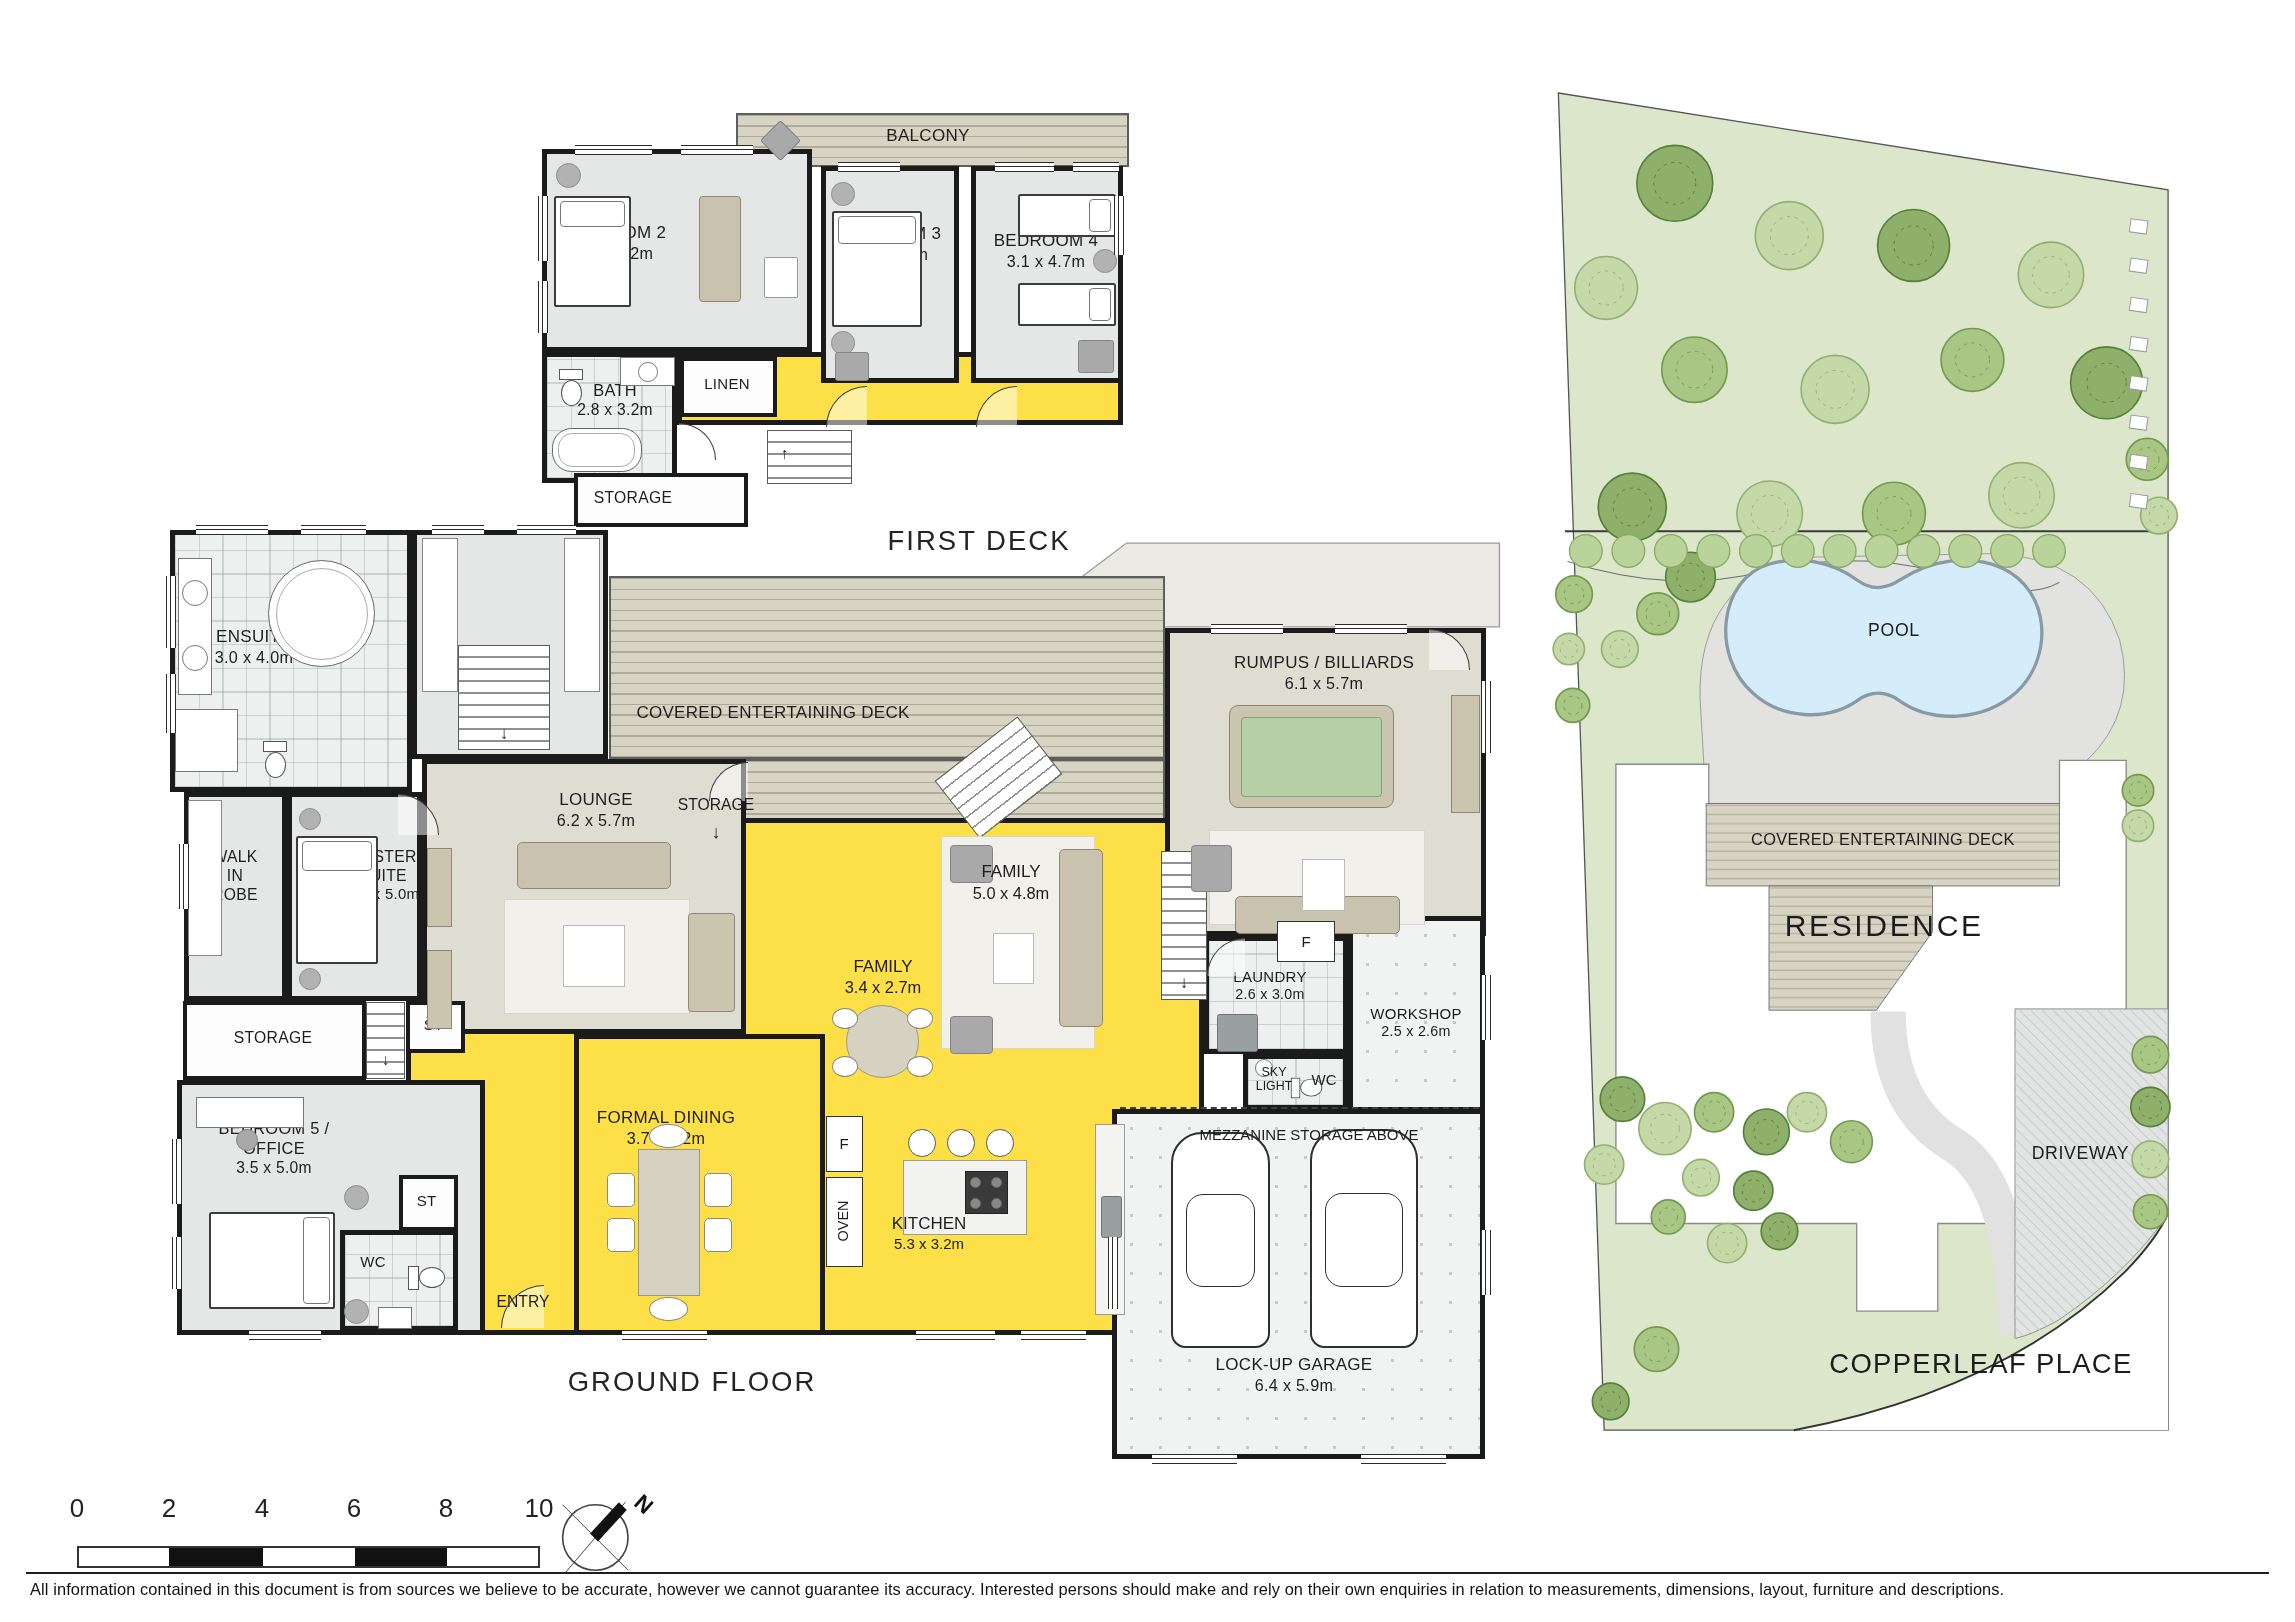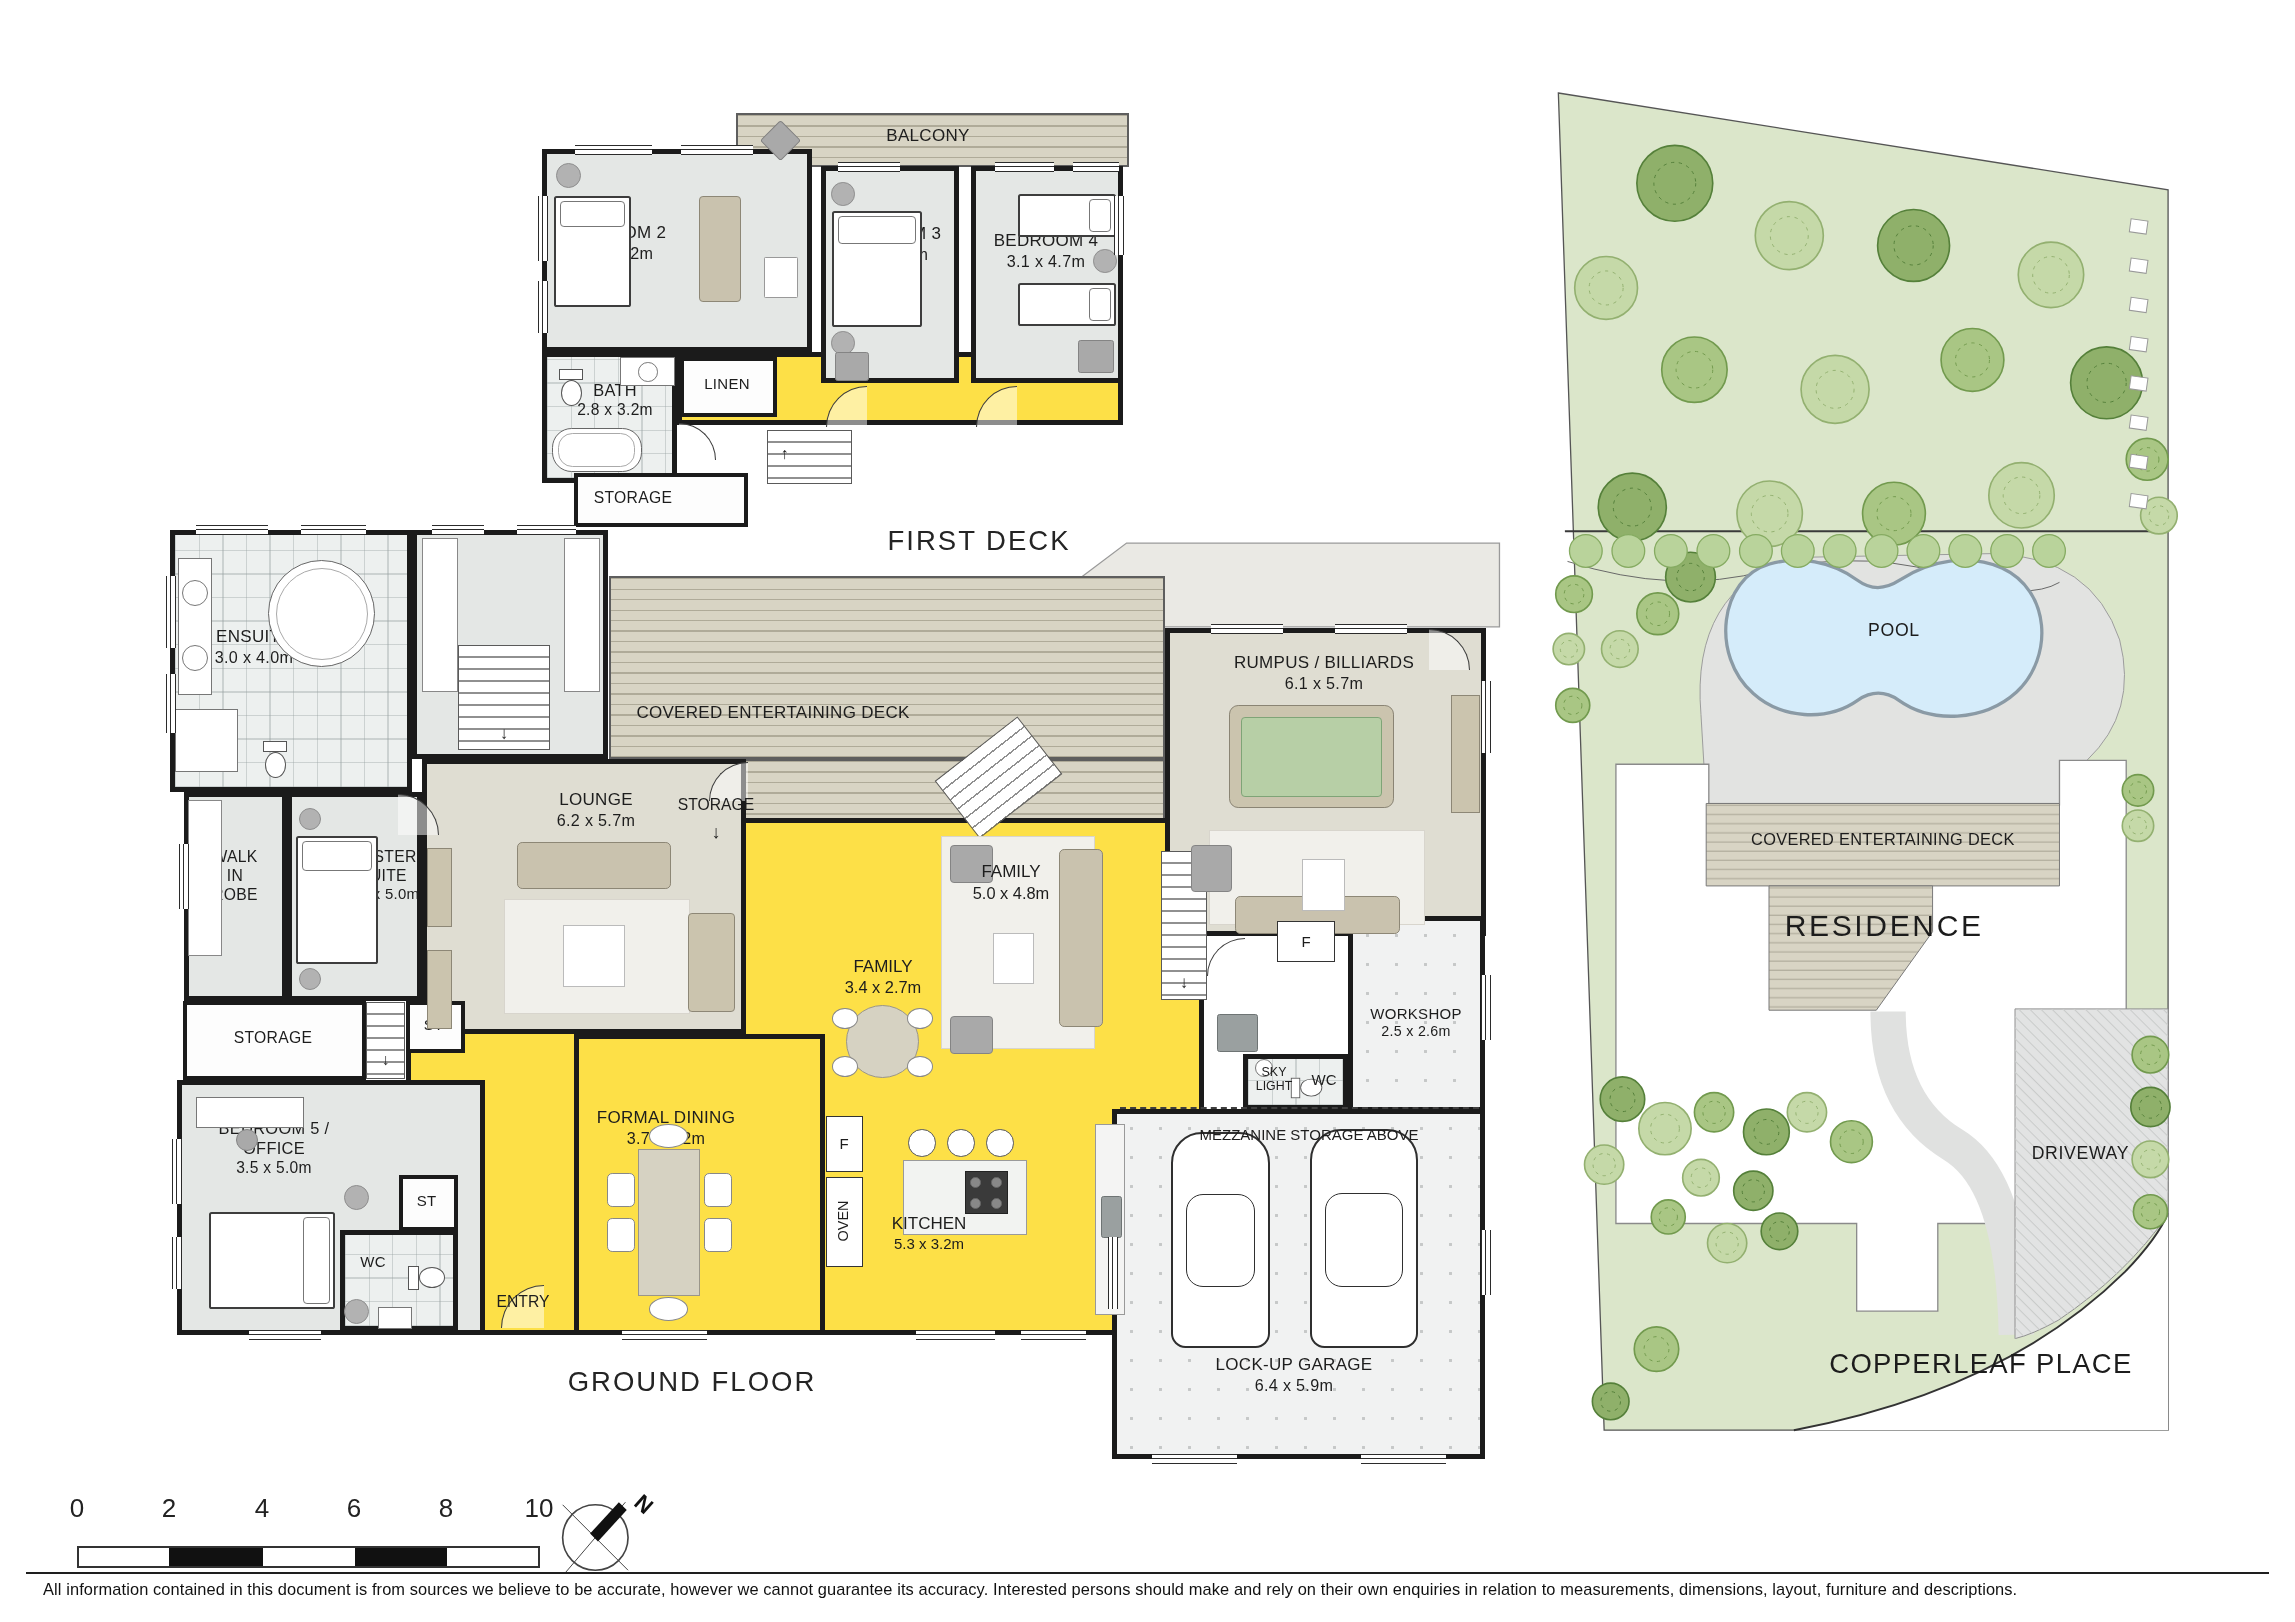--- a/index.html
+++ b/index.html
@@ -287,20 +287,26 @@
           <div>RUMPUS / BILLIARDS</div>
           <div class="rdim">6.1 x 5.7m</div>
         </div>
       </div>
       <div class="room open" style="left: 574px; top: 1034px; width: 251px; height: 301px;">
         <div class="rlabel" style="left: 87px; top: 89px;">
           <div>FORMAL DINING</div>
           <div class="rdim">3.7 x 4.2m</div>
         </div>
       </div>
+      <div class="room tile" style="left: 1204px; top: 936px; width: 144px; height: 118px;">
+        <div class="rlabel" style="left: 61px; top: 45px; font-size: 15px;">
+          <div>LAUNDRY</div>
+          <div class="rdim">2.6 x 3.0m</div>
+        </div>
+      </div>
       <div class="room garage" style="left: 1348px; top: 916px; width: 137px; height: 196px;">
         <div class="rlabel" style="left: 63px; top: 102px; font-size: 15px;">
           <div>WORKSHOP</div>
           <div class="rdim">2.5 x 2.6m</div>
         </div>
       </div>
       <div class="room tile" style="left: 1243px; top: 1054px; width: 105px; height: 56px;"></div>
       <div class="room garage" style="left: 1112px; top: 1109px; width: 373px; height: 350px;">
         <div class="rlabel" style="left: 177px; top: 261px;">
           <div>LOCK-UP GARAGE</div>
@@ -507,16 +513,16 @@
       <div class="sseg" style="left: 355px; top: 1548px; width: 92px; height: 18.3px;"></div>
       <div class="snum" style="left: 77px; top: 1493px;">0</div>
       <div class="snum" style="left: 169px; top: 1493px;">2</div>
       <div class="snum" style="left: 262px; top: 1493px;">4</div>
       <div class="snum" style="left: 354px; top: 1493px;">6</div>
       <div class="snum" style="left: 446px; top: 1493px;">8</div>
       <div class="snum" style="left: 539px; top: 1493px;">10</div>
     </div>
 
 <div id="rule" style="left:26px;top:1572px;width:2243px;height:2px"></div>
-<div id="disc" style="left:43px;top:1580px">All information contained in this document is from sources we believe to be accurate, however we cannot guarantee its accuracy. Interested persons should make and rely on their own enquiries in relation to measurements, dimensions, layout, furniture and descriptions.</div>
+<div id="disc" style="left:30px;top:1580px">All information contained in this document is from sources we believe to be accurate, however we cannot guarantee its accuracy. Interested persons should make and rely on their own enquiries in relation to measurements, dimensions, layout, furniture and descriptions.</div>
 
 </div>
 
 
 </body></html>

